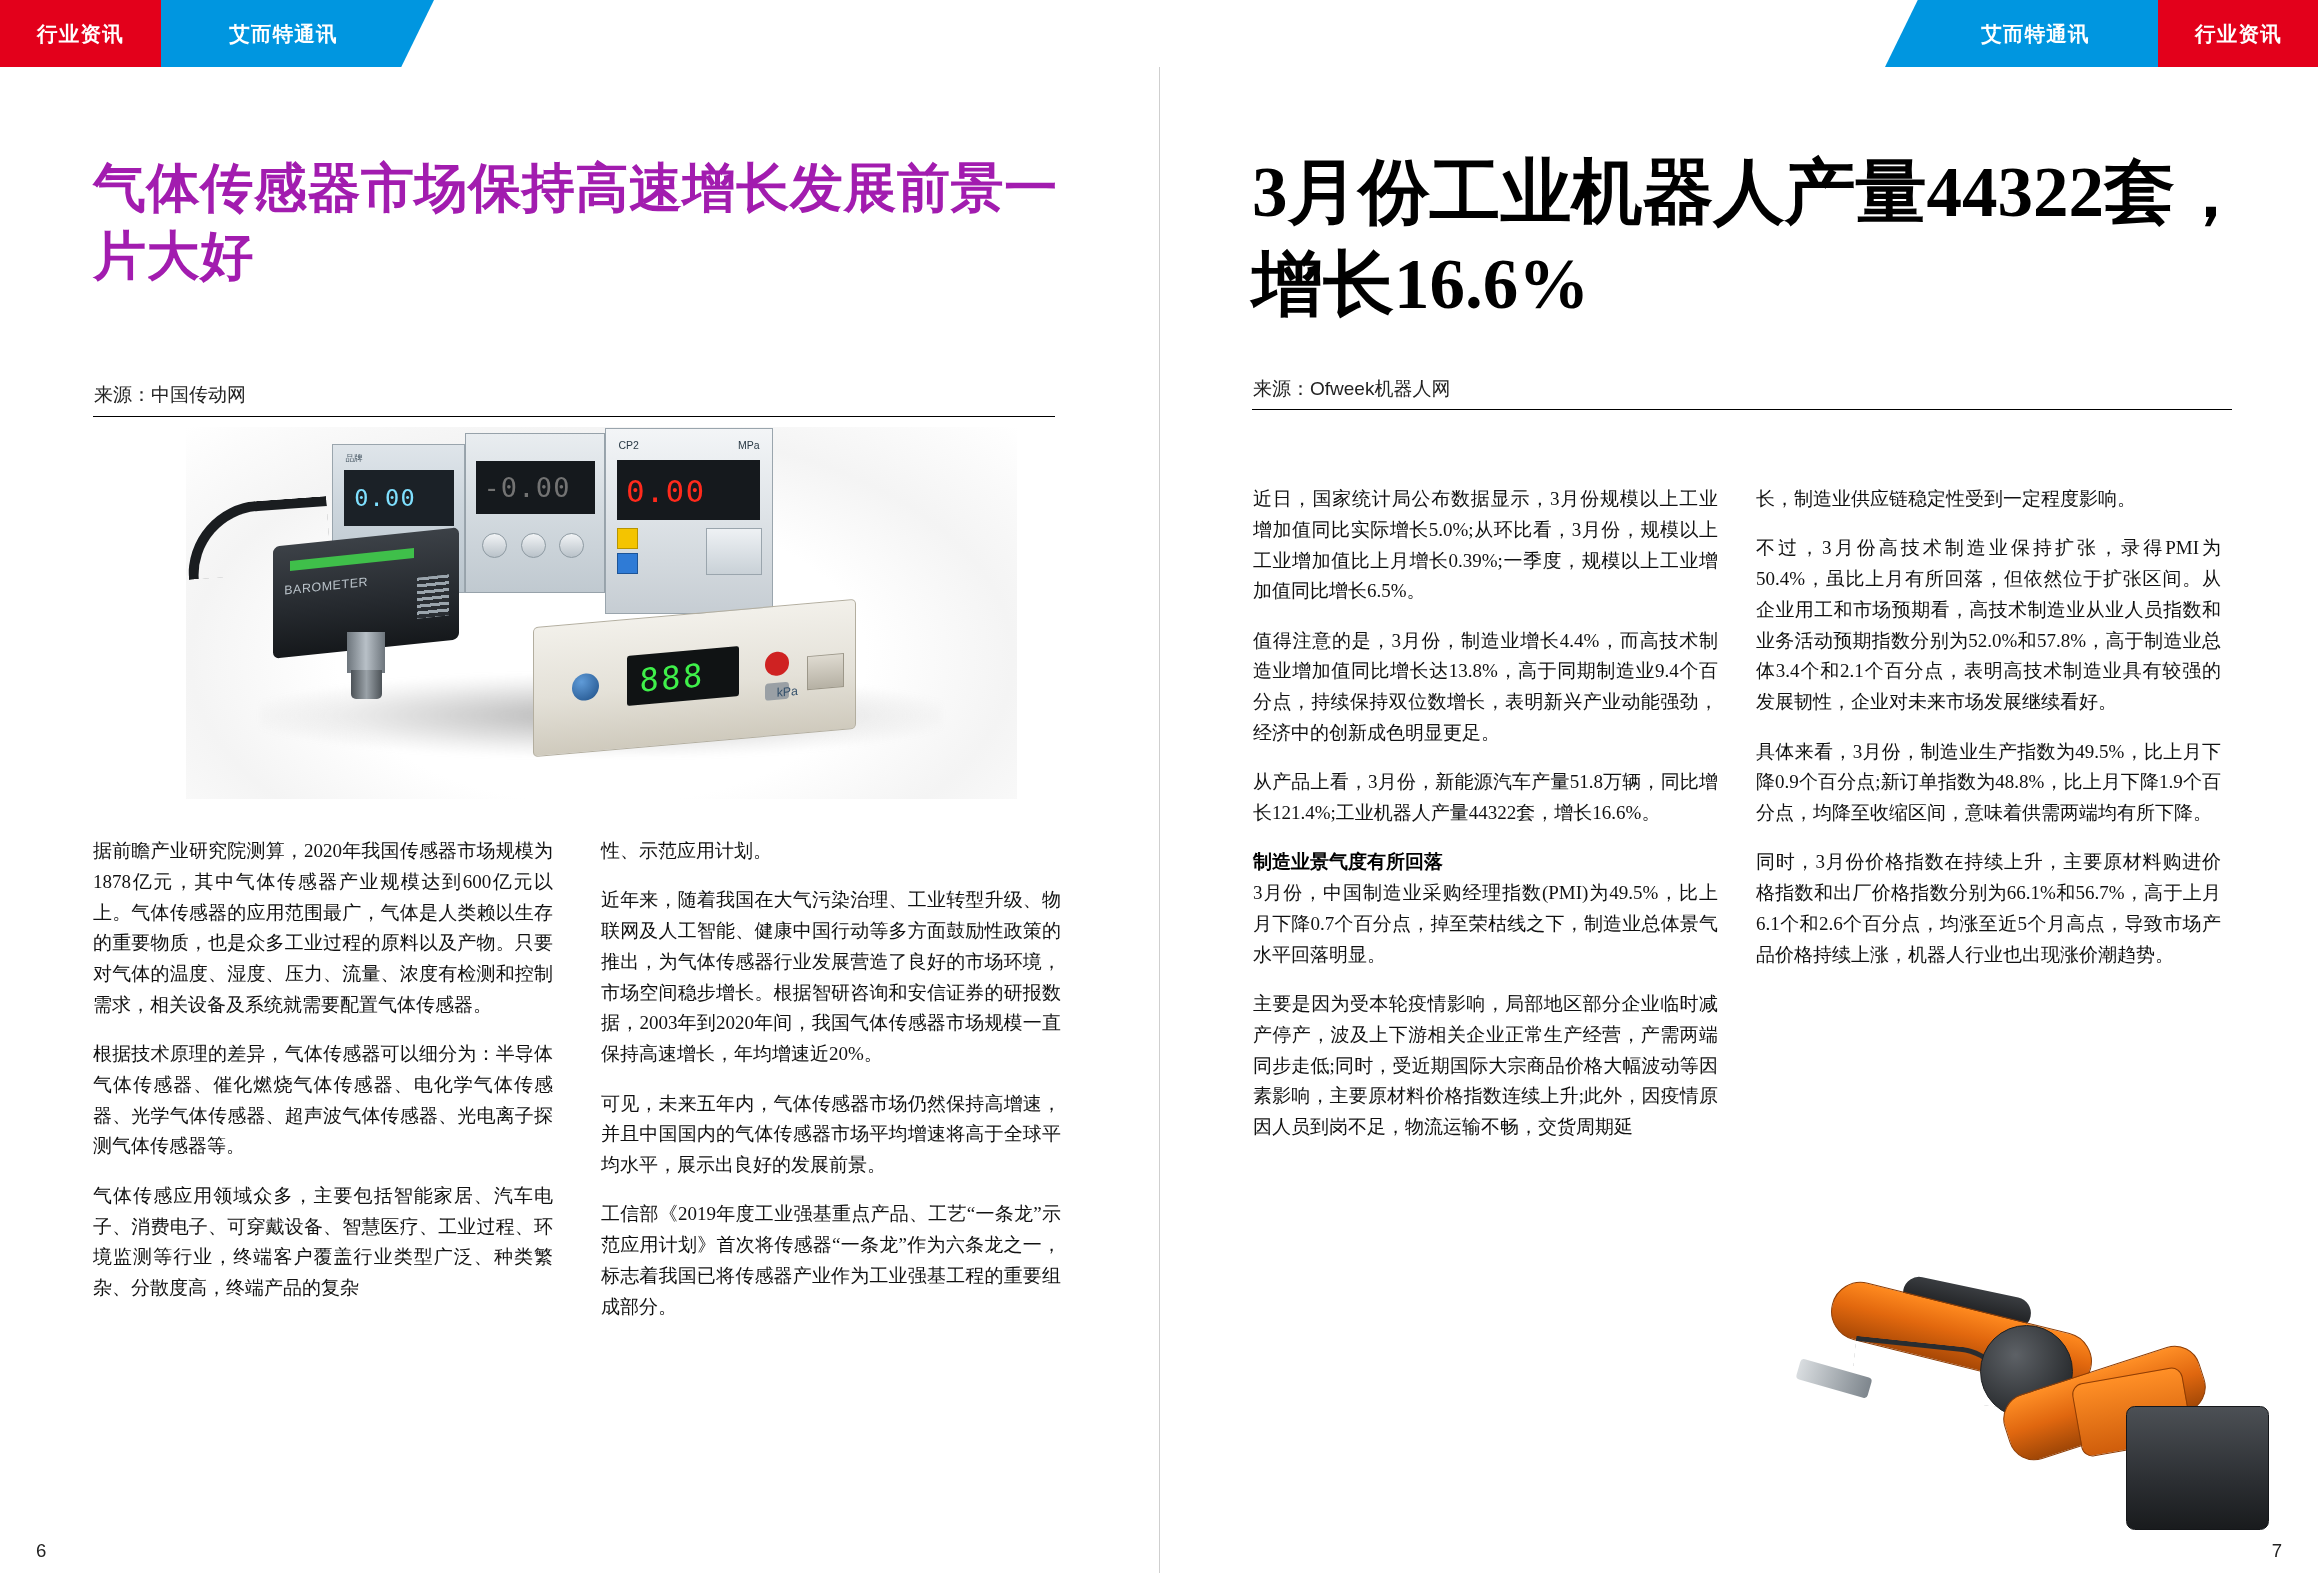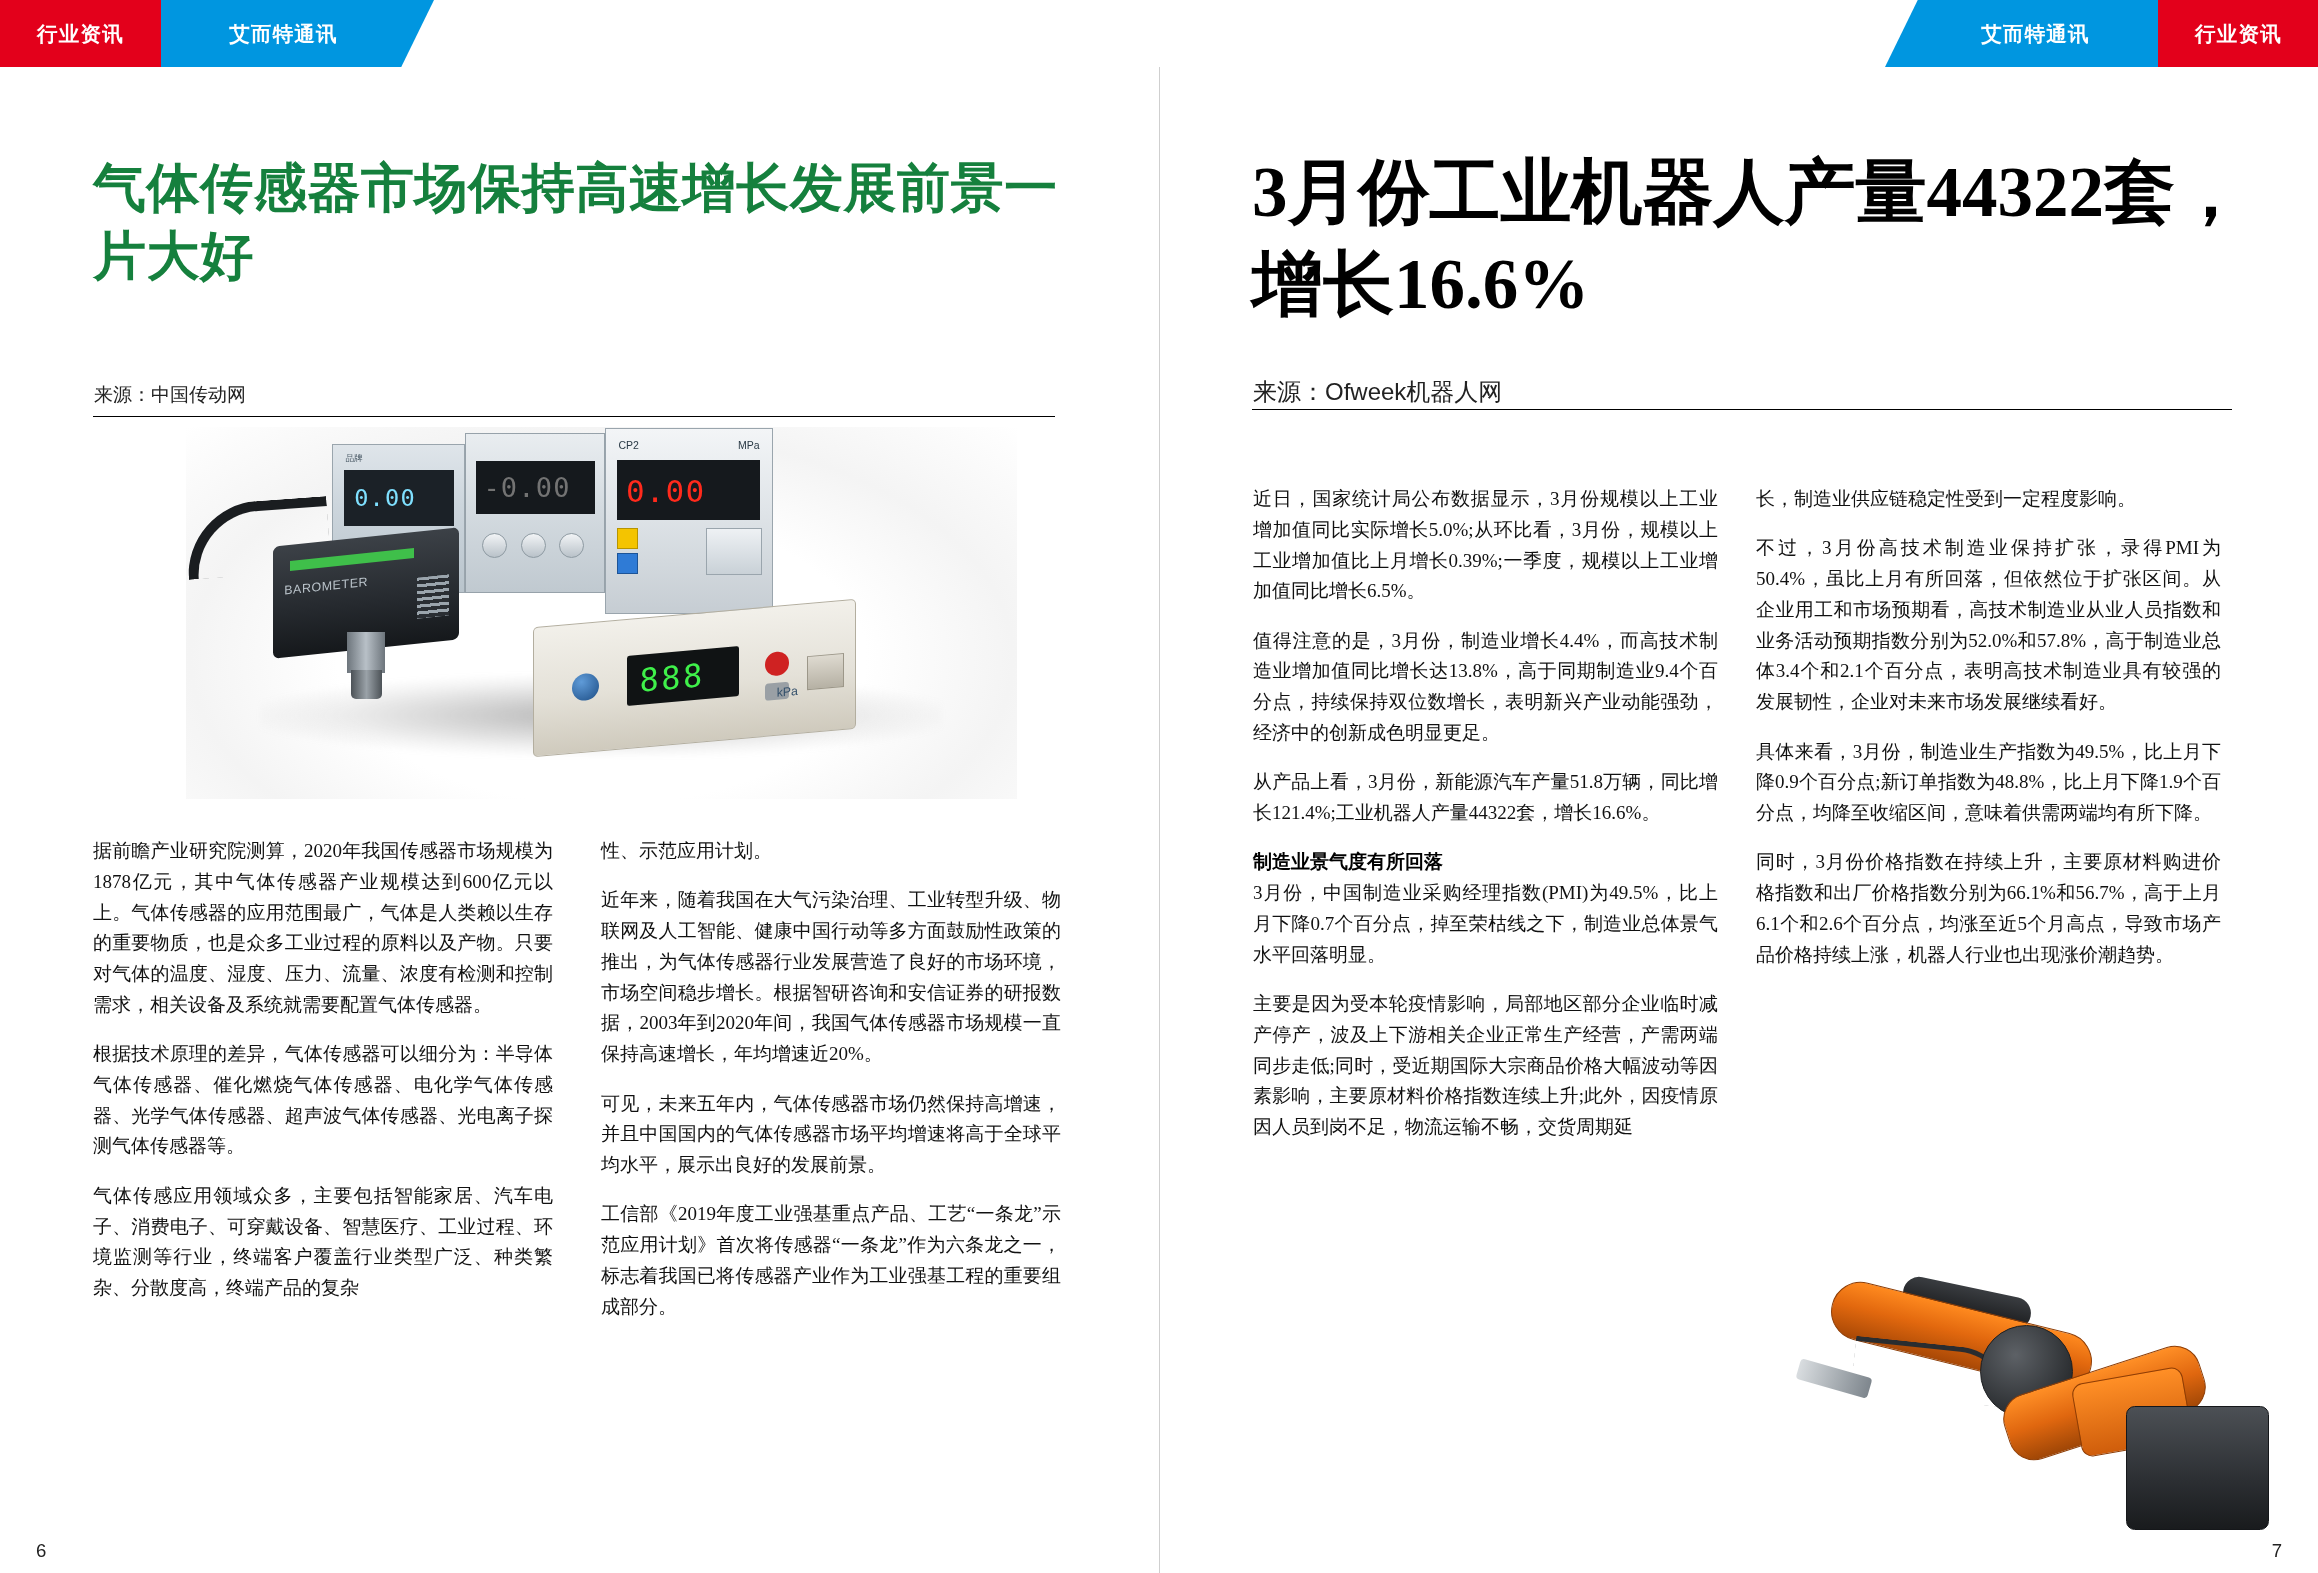--- a/index.html
+++ b/index.html
@@ -44,21 +44,21 @@
   .half.right { border-left: 0; }
 
   
   .l-title {
     position: absolute;
     left: 93px; top: 87px; width: 993px;
     font-family: "Liberation Sans", sans-serif;
     font-weight: bold;
     font-size: 53px;
     line-height: 1.28;
-    color: #15803d;
+    color: #a21caf;
     letter-spacing: 0.6px;
   }
   .l-source {
     position: absolute;
     left: 94px; top: 315px;
     font-size: 19px;
     color: #222;
     font-family: "Liberation Sans", sans-serif;
   }
   .l-rule {
@@ -157,21 +157,21 @@
     left: 93px; top: 79px; width: 1005px;
     font-family: "Liberation Serif", serif;
     font-weight: bold;
     font-size: 71px;
     line-height: 1.3;
     color: #000;
   }
   .r-source {
     position: absolute;
     left: 94px; top: 309px;
-    font-size: 24px;
+    font-size: 19px;
     color: #222;
     font-family: "Liberation Sans", sans-serif;
   }
   .r-rule {
     position: absolute;
     left: 93px; top: 342px; width: 980px; height: 1.2px; background: #000;
   }
   .r-cols { left: 94px; top: 417px; width: 980px; gap: 38px; }
   .r-cols .col { width: 465px; }
   .subhead {

